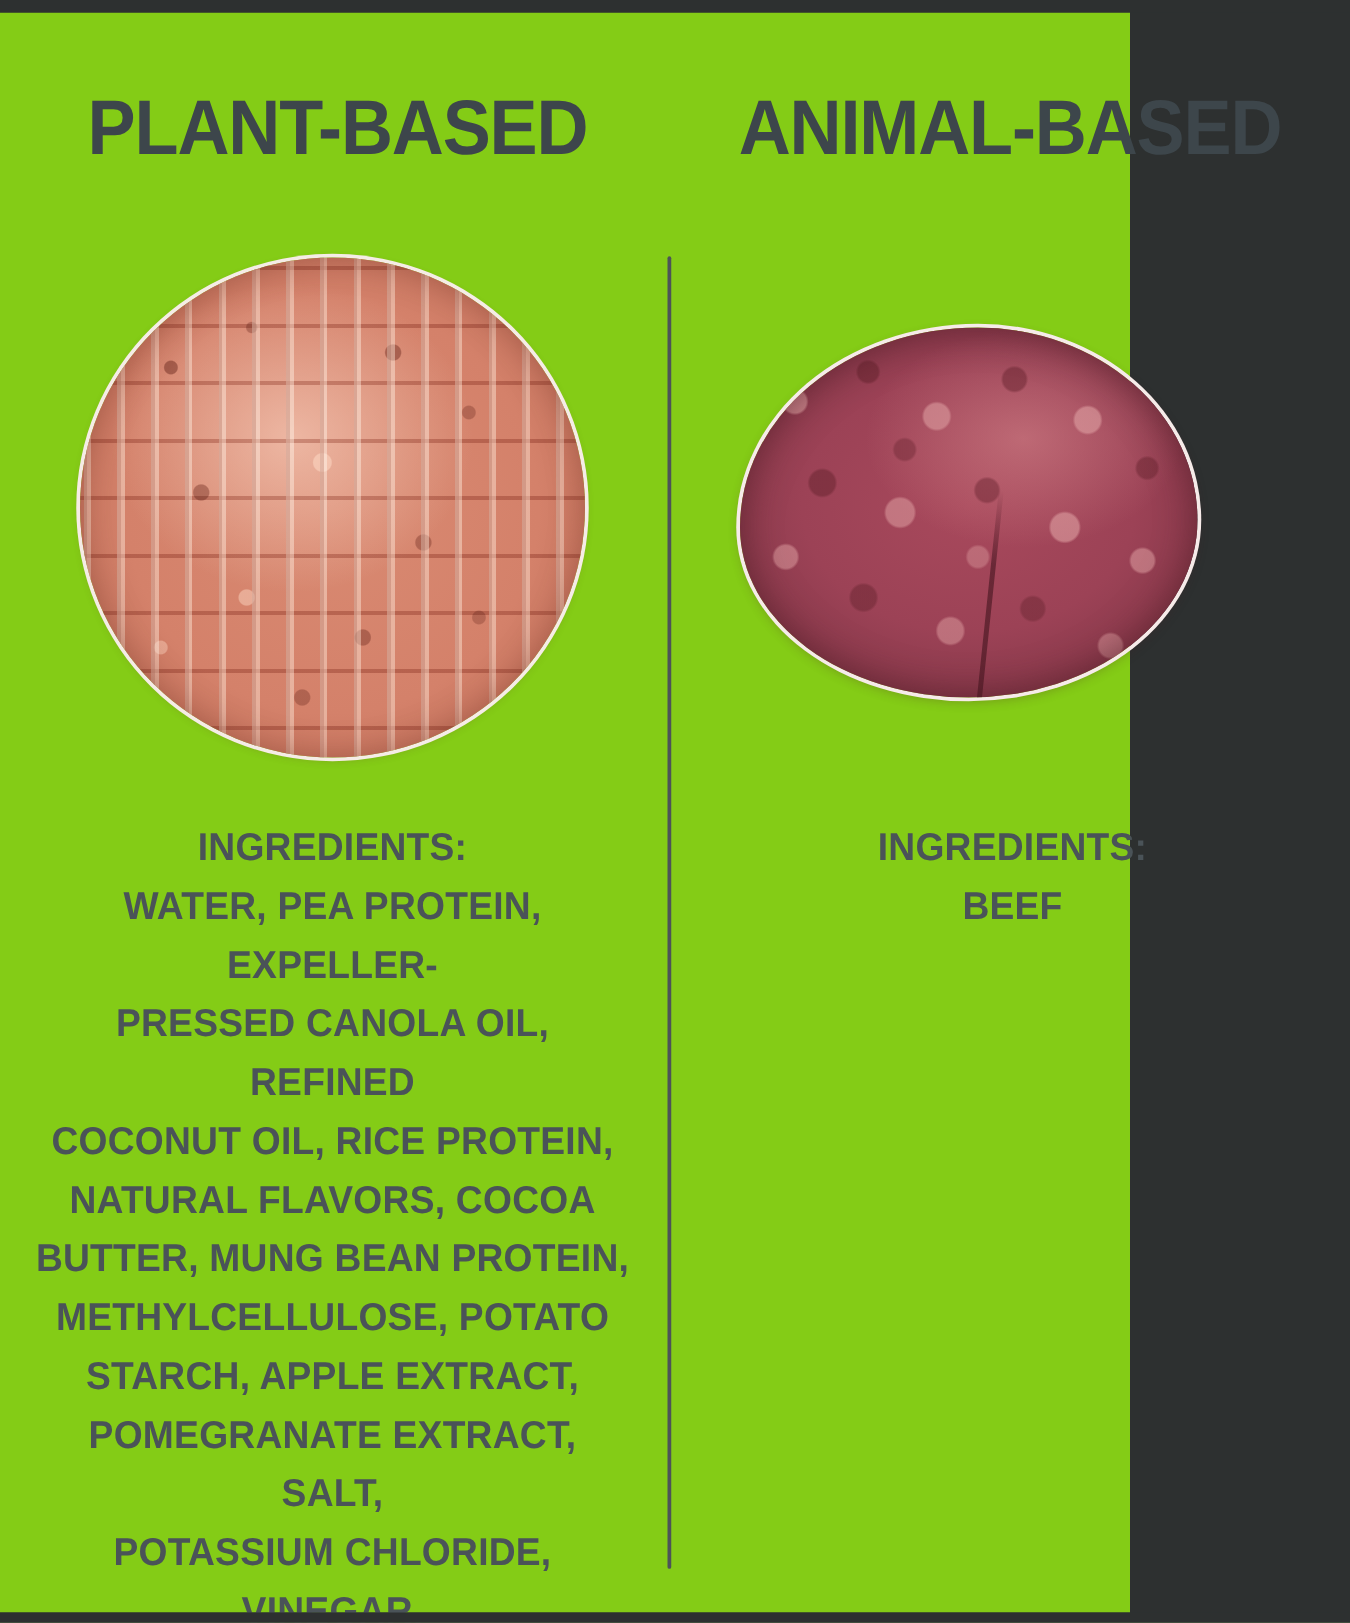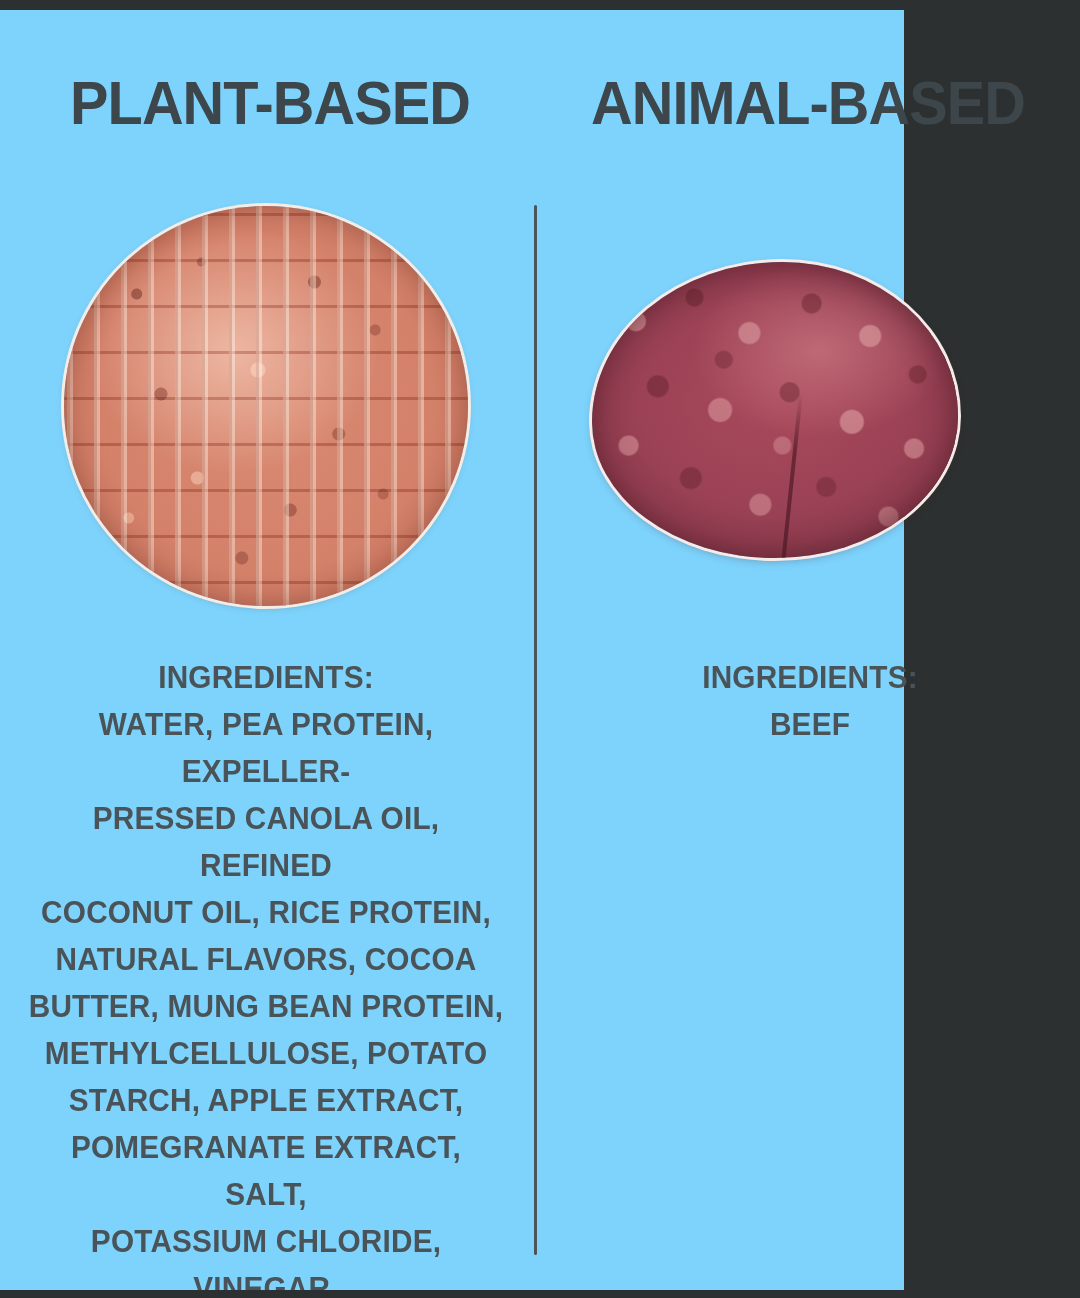--- a/index.html
+++ b/index.html
@@ -36,21 +36,21 @@
     width: 1080px; height: 8px;
     background: #2d3030;
     z-index: 6;
   }
 
   .canvas {
     position: absolute;
     left: 0; top: 10px;
     width: 904px;
     height: 1280px;
-    background: #7dd3fc;
+    background: #84cc16;
   }
 
   
   .title {
     position: absolute;
     top: 62px;
     font-size: 62px;
     font-weight: bold;
     letter-spacing: -1px;
     color: #3d464b;

